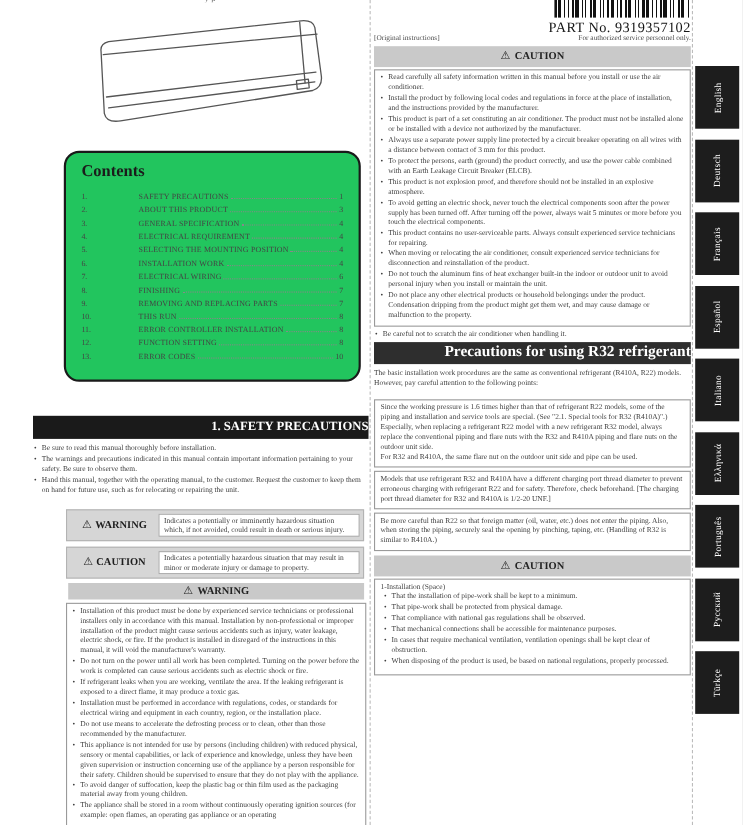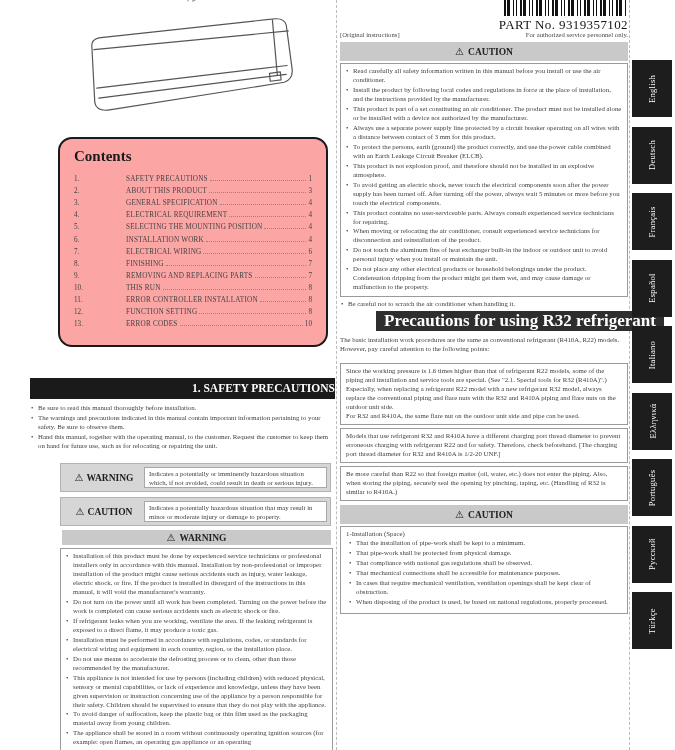--- a/index.html
+++ b/index.html
@@ -17,21 +17,21 @@
   .tri{font-weight:normal;font-size:10px;line-height:1;}
   
   .obox{border:1px solid #9a9a9a;background:#fff;padding:3px 5px;box-sizing:border-box;}
   .pre{white-space:pre-line;}
   
   .defbox{background:#d6d6d6;border:1px solid #b3b3b3;display:flex;padding:3px;box-sizing:border-box;}
   .deflabel{width:80px;flex:none;display:flex;align-items:center;justify-content:center;gap:3px;
             font-weight:bold;font-size:9.5px;color:#1d1d1d;}
   .deftext{flex:1;background:#fff;border:1px solid #a8a8a8;padding:2px 4px;}
   
-  .contents-box{border:2.5px solid #1a1a1a;border-radius:14px;padding:9px 14px 6px 14px;box-sizing:border-box;background:#fca5a5;}
+  .contents-box{border:2.5px solid #1a1a1a;border-radius:14px;padding:9px 14px 6px 14px;box-sizing:border-box;background:#22c55e;}
   .toc-title{font-size:15px;font-weight:bold;color:#1b1b1b;margin:0 0 6px 0;}
   .toc-row{display:flex;align-items:flex-end;height:12.1px;font-size:7.2px;color:#444;}
   .toc-n{width:16px;flex:none;}
   .toc-label{flex:none;white-space:nowrap;letter-spacing:0.2px;margin-left:36px;}
   .toc-leader{flex:1;border-bottom:1px dotted #888;margin:0 2px 2px 2px;}
   .toc-page{flex:none;}
   
   .tabs{display:flex;flex-direction:column;gap:9.5px;}
   .tab{height:57px;width:40px;background:#1d1d1d;color:#fff;display:flex;align-items:center;justify-content:center;}
   .tab span{transform:rotate(-90deg);font-size:8.5px;white-space:nowrap;letter-spacing:0.3px;}
@@ -211,21 +211,21 @@
       <div class="bullet">This product is not explosion proof, and therefore should not be installed in an explosive atmosphere.</div>
       <div class="bullet">To avoid getting an electric shock, never touch the electrical components soon after the power supply has been turned off. After turning off the power, always wait 5 minutes or more before you touch the electrical components.</div>
       <div class="bullet">This product contains no user-serviceable parts. Always consult experienced service technicians for repairing.</div>
       <div class="bullet">When moving or relocating the air conditioner, consult experienced service technicians for disconnection and reinstallation of the product.</div>
       <div class="bullet">Do not touch the aluminum fins of heat exchanger built-in the indoor or outdoor unit to avoid personal injury when you install or maintain the unit.</div>
       <div class="bullet">Do not place any other electrical products or household belongings under the product. Condensation dripping from the product might get them wet, and may cause damage or malfunction to the property.</div>
     </div>
 
   <div class="abs small bullet" style="left:341px;top:300px;width:287px;">Be careful not to scratch the air conditioner when handling it.</div>
 
-  <div class="abs bbar" style="left:340px;top:311px;width:288px;height:20px;line-height:20px;font-size:17px;text-align:center;background:#2e2e2e;margin-left:36px;">Precautions for using R32 refrigerant</div>
+  <div class="abs bbar" style="left:340px;top:311px;width:288px;height:20px;line-height:20px;font-size:14px;text-align:right;background:#2e2e2e;">Precautions for using R32 refrigerant</div>
 
   <div class="abs small" style="left:340px;top:336px;width:288px;">
       <div>The basic installation work procedures are the same as conventional refrigerant (R410A, R22) models.</div>
       <div>However, pay careful attention to the following points:</div>
     </div>
 
   <div class="abs" style="left:340px;top:363px;width:288px;">
       <div class="obox small pre" style="margin-bottom:3px;width:288px;">Since the working pressure is 1.6 times higher than that of refrigerant R22 models, some of the piping and installation and service tools are special. (See "2.1. Special tools for R32 (R410A)".)
 Especially, when replacing a refrigerant R22 model with a new refrigerant R32 model, always replace the conventional piping and flare nuts with the R32 and R410A piping and flare nuts on the outdoor unit side.
 For R32 and R410A, the same flare nut on the outdoor unit side and pipe can be used.</div>

